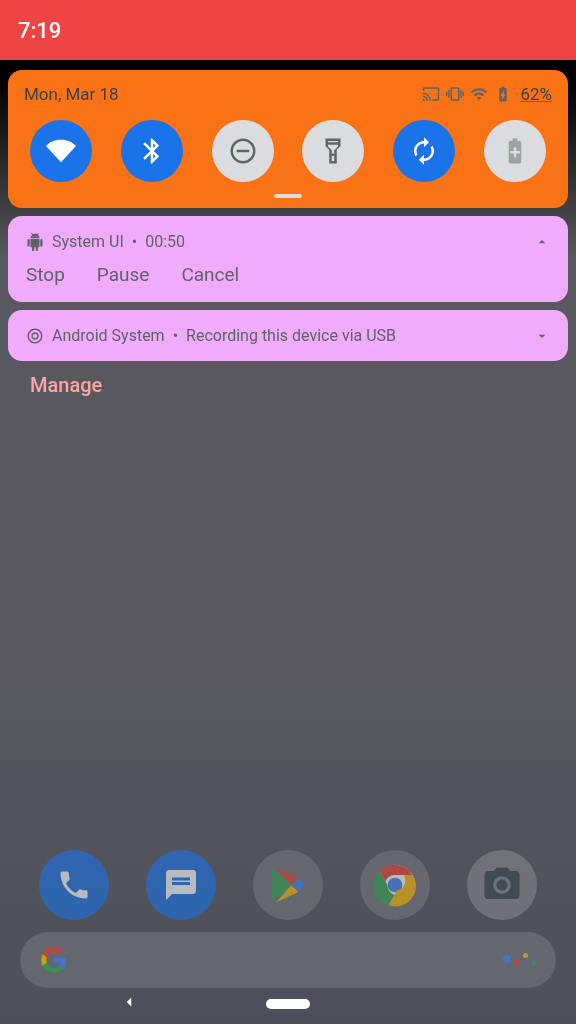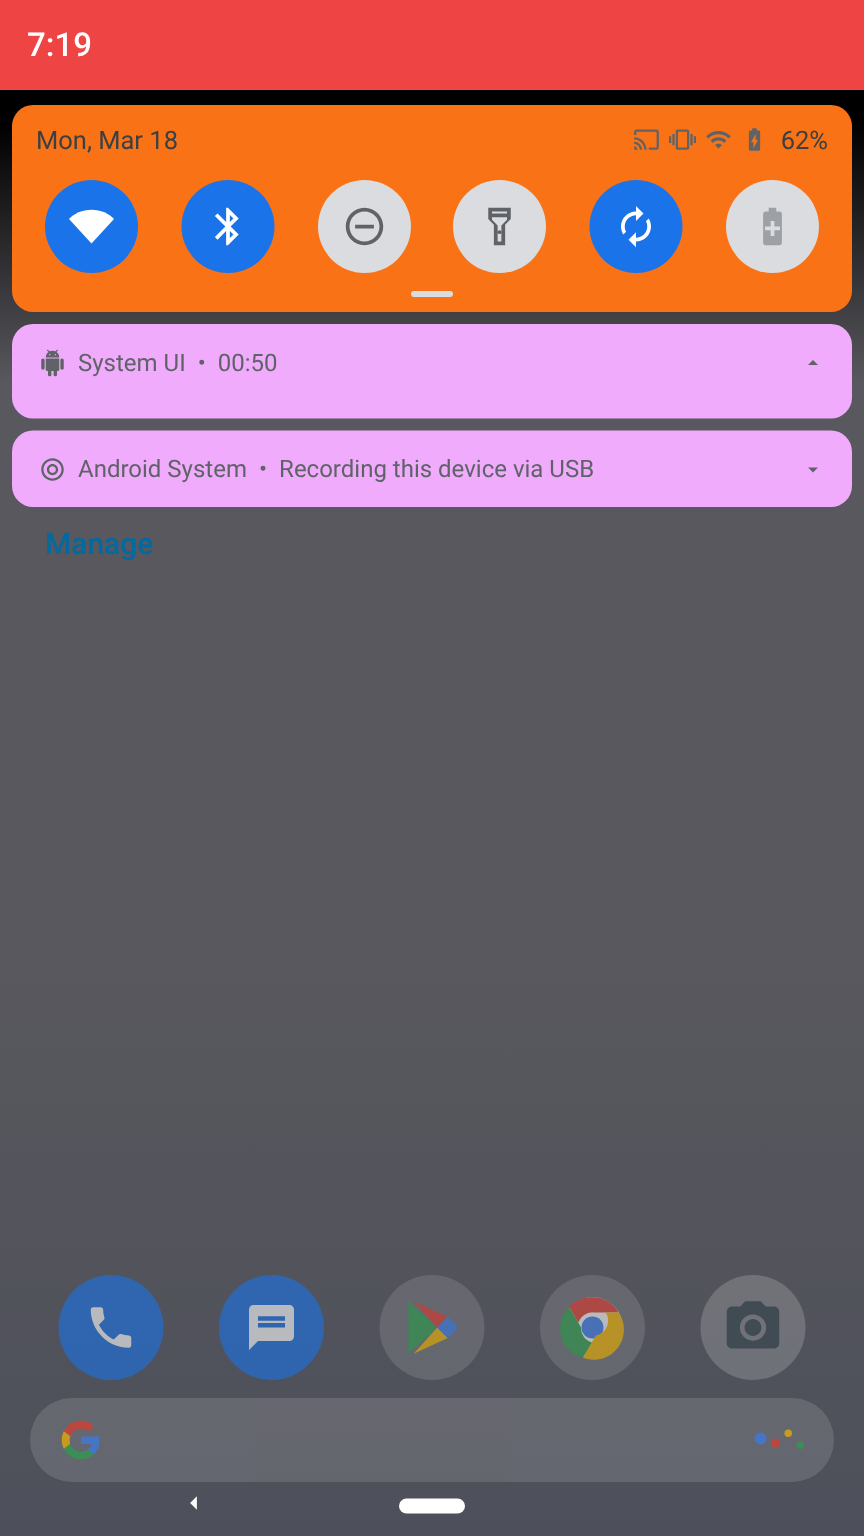--- a/index.html
+++ b/index.html
@@ -44,23 +44,24 @@
       display: flex;
       justify-content: space-between;
       align-items: center;
       font-size: 17px;
       color: #3c4043;
       margin-bottom: 14px;
     }
     .qs-date { font-weight: 400; }
     .qs-status-icons {
       display: flex;
-      align-items: flex-start;
+      align-items: center;
       gap: 6px;
       color: #5f6368;
+      text-decoration: underline;
     }
     .qs-status-icons svg { width: 18px; height: 18px; fill: #5f6368; }
     .battery-pct { font-size: 17px; color: #3c4043; margin-left: 2px; }
     .qs-tiles {
       display: flex;
       justify-content: space-between;
       padding: 2px 6px 12px 6px;
     }
     .qs-tile {
       width: 62px;
@@ -112,21 +113,21 @@
       color: #5f6368;
       font-size: 19px;
       font-weight: 400;
       cursor: pointer;
     }
     .notification.collapsed {
       padding: 16px 18px;
     }
     .notification.collapsed .notif-header { margin-bottom: 0; }
     .manage {
-      color: #0369a1;
+      color: #fca5a5;
       font-size: 20px;
       font-weight: 500;
       margin: 12px 0 0 30px;
     }
     .dock {
       position: absolute;
       bottom: 104px;
       left: 0; right: 0;
       display: flex;
       justify-content: space-around;
@@ -256,20 +257,25 @@
     <div class="notif-header">
       <svg class="android-icon" viewBox="0 0 24 24">
           <path d="M6 18c0 .55.45 1 1 1h1v3.5c0 .83.67 1.5 1.5 1.5s1.5-.67 1.5-1.5V19h2v3.5c0 .83.67 1.5 1.5 1.5s1.5-.67 1.5-1.5V19h1c.55 0 1-.45 1-1V8H6v10zM3.5 8C2.67 8 2 8.67 2 9.5v7c0 .83.67 1.5 1.5 1.5S5 17.33 5 16.5v-7C5 8.67 4.33 8 3.5 8zm17 0c-.83 0-1.5.67-1.5 1.5v7c0 .83.67 1.5 1.5 1.5s1.5-.67 1.5-1.5v-7c0-.83-.67-1.5-1.5-1.5zm-4.97-5.84l1.3-1.3c.2-.2.2-.51 0-.71s-.51-.2-.71 0l-1.48 1.48C13.85 1.23 12.95 1 12 1c-.96 0-1.86.23-2.66.63L7.85.15c-.2-.2-.51-.2-.71 0s-.2.51 0 .71l1.31 1.31C6.97 3.26 6 5.01 6 7h12c0-1.99-.97-3.75-2.47-4.84zM10 5H9V4h1v1zm5 0h-1V4h1v1z"></path>
         </svg>
       <span>System UI</span>
       <span>•</span>
       <span>00:50</span>
       <svg class="chevron" width="16" height="16" viewBox="0 0 24 24" fill="#5f6368">
           <path d="M7 14l5-5 5 5z"></path>
         </svg>
+    </div>
+    <div class="notif-actions">
+      <span class="notif-action">Stop</span>
+      <span class="notif-action">Pause</span>
+      <span class="notif-action">Cancel</span>
     </div>
   </div>
 
   <div class="notification collapsed">
     <div class="notif-header">
       <svg class="android-icon" viewBox="0 0 24 24">
           <path d="M12 2C6.48 2 2 6.48 2 12s4.48 10 10 10 10-4.48 10-10S17.52 2 12 2zm0 18c-4.42 0-8-3.58-8-8s3.58-8 8-8 8 3.58 8 8-3.58 8-8 8zm0-13c-2.76 0-5 2.24-5 5s2.24 5 5 5 5-2.24 5-5-2.24-5-5-5zm0 8c-1.66 0-3-1.34-3-3s1.34-3 3-3 3 1.34 3 3-1.34 3-3 3z"></path>
         </svg>
       <span>Android System</span>
       <span>•</span>

